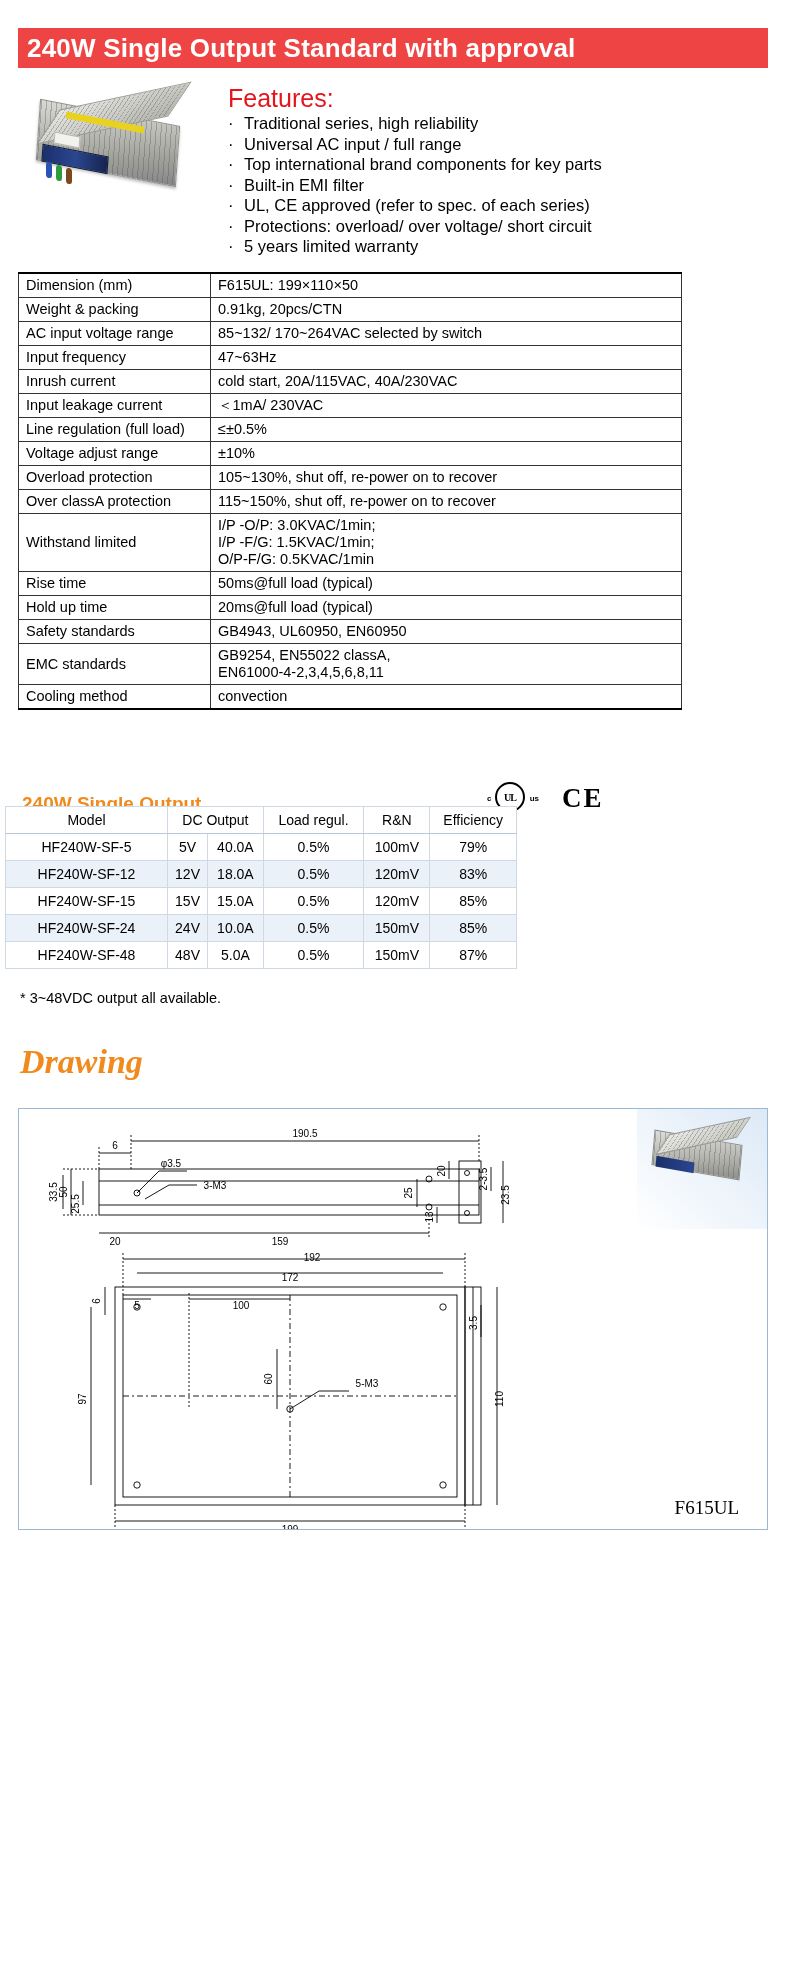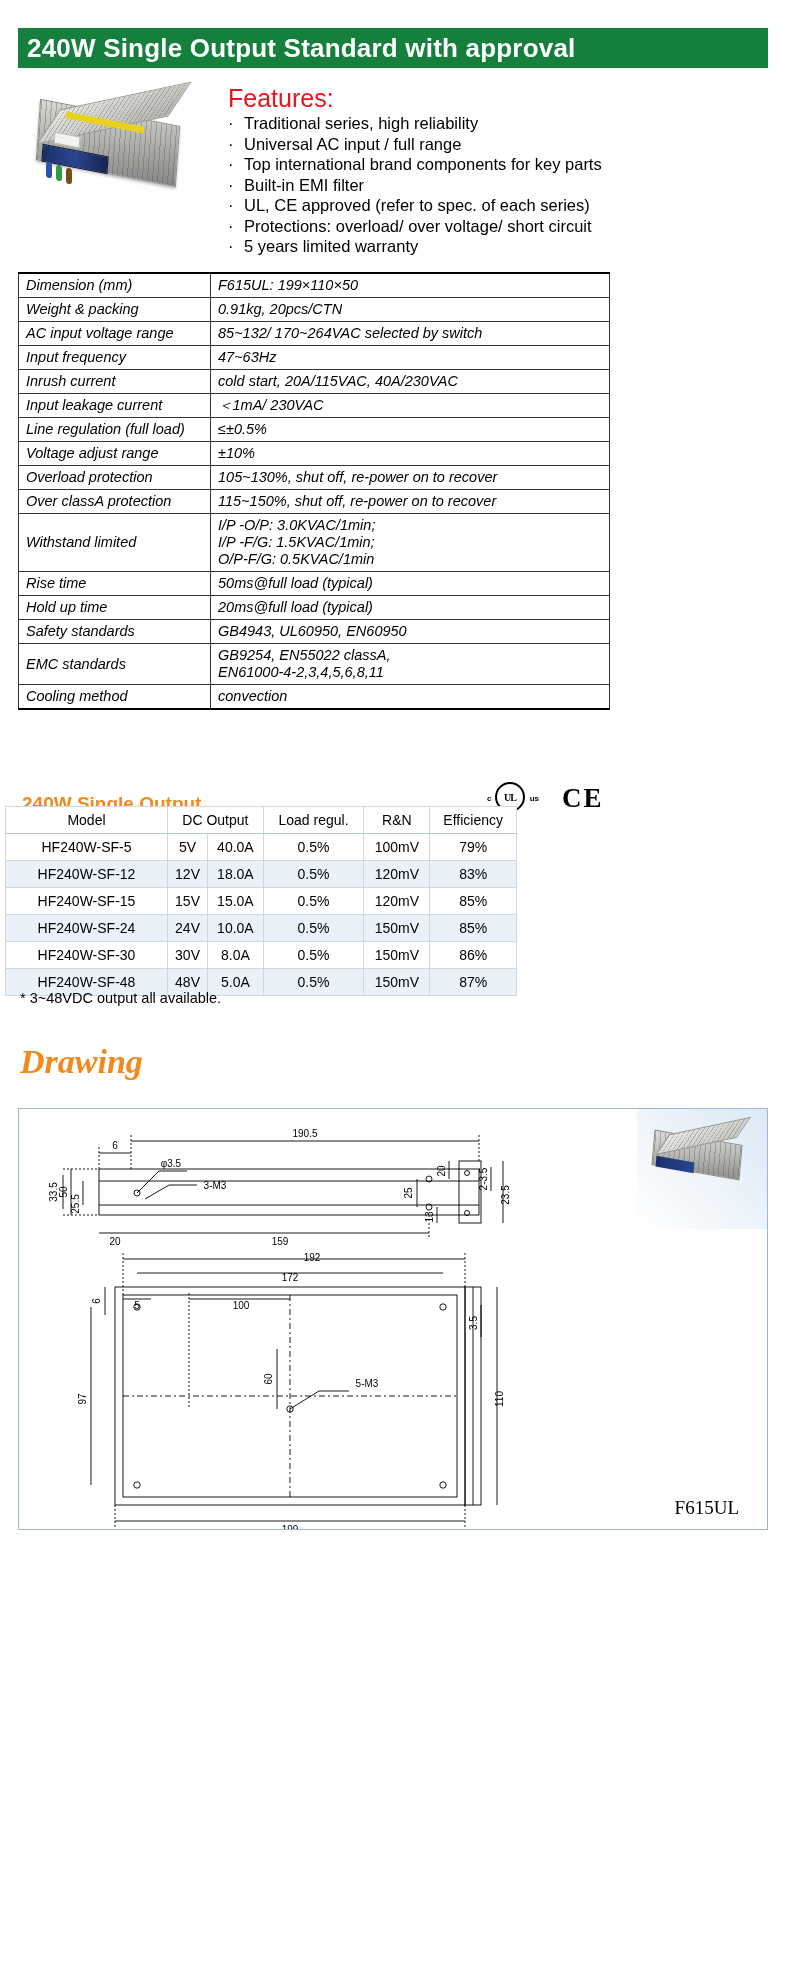--- a/index.html
+++ b/index.html
@@ -11,21 +11,21 @@
     color: #000;
     position: relative;
     overflow: hidden;
   }
   .page { position: relative; width: 786px; height: 1985px; }
 
   
   .banner {
     position: absolute; left: 18px; top: 28px;
     width: 750px; height: 40px;
-    background: #15803d;
+    background: #ef4444;
     display: flex; align-items: center;
   }
   .banner-title {
     color: #fff; font-size: 26px; font-weight: bold;
     letter-spacing: .2px; padding-left: 9px;
     font-family: "Liberation Sans", sans-serif;
     white-space: nowrap;
   }
 
   
@@ -86,24 +86,23 @@
   }
   .psu-label {
     position:absolute; left: 22px; top: 42px; width: 26px; height: 12px;
     background:#f2f2ee; border:1px solid #b9b9b4;
     transform: skewY(11deg) skewX(-4deg);
   }
 
   
   .spec-table {
     position: absolute; left: 18px; top: 272px;
-    width: 592px;
+    width: 664px;
     border-collapse: collapse;
     font-size: 14.5px;
-    font-style: italic;
   }
   .spec-table td {
     border: 1px solid #333;
     padding: 3px 7px;
     line-height: 17px;
     vertical-align: middle;
   }
   .spec-table td.k { width: 192px; }
   .spec-table tr:first-child td { border-top: 2px solid #000; }
   .spec-table tr:last-child td { border-bottom: 2px solid #000; }
@@ -362,28 +361,20 @@
         <td>120mV</td>
         <td>85%</td>
       </tr>
       <tr>
         <td class="mdl">HF240W-SF-24</td>
         <td>24V</td>
         <td>10.0A</td>
         <td>0.5%</td>
         <td>150mV</td>
         <td>85%</td>
-      </tr>
-      <tr>
-        <td class="mdl">HF240W-SF-30</td>
-        <td>30V</td>
-        <td>8.0A</td>
-        <td>0.5%</td>
-        <td>150mV</td>
-        <td>86%</td>
       </tr>
       <tr>
         <td class="mdl">HF240W-SF-48</td>
         <td>48V</td>
         <td>5.0A</td>
         <td>0.5%</td>
         <td>150mV</td>
         <td>87%</td>
       </tr>
     </tbody>

